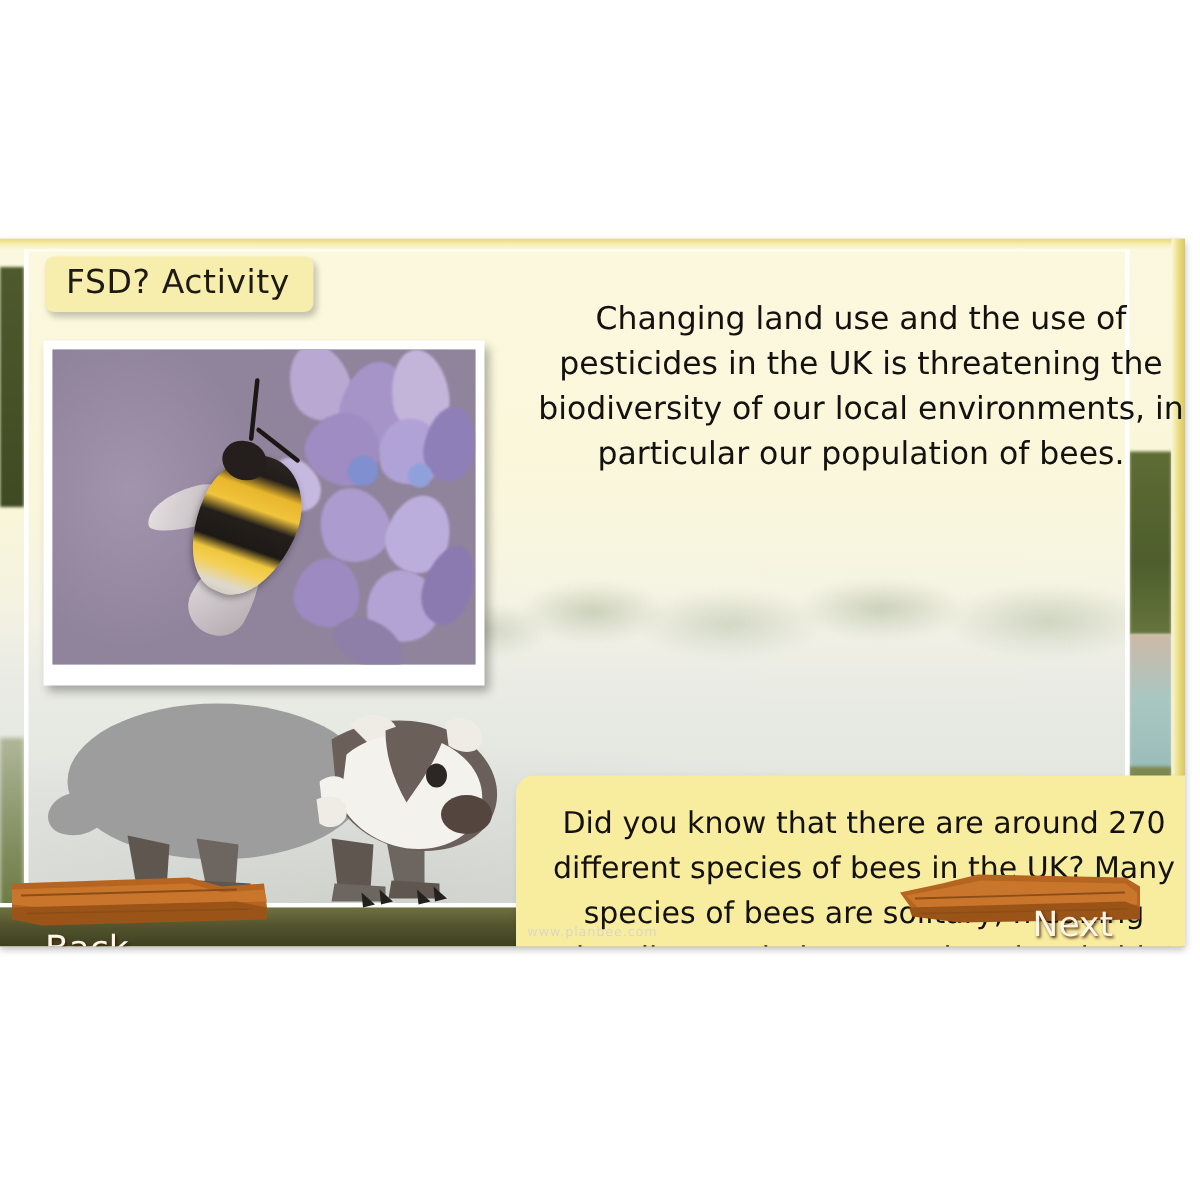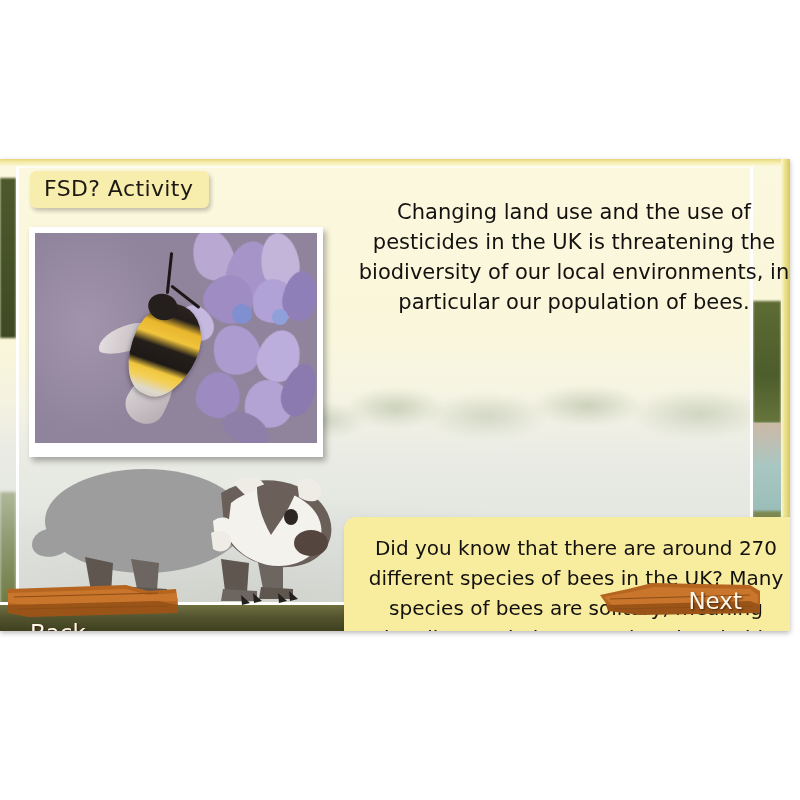--- a/index.html
+++ b/index.html
@@ -131,21 +131,21 @@
   .wood-btn .plank{position:absolute;inset:0;}
   .wood-btn span{
     position:absolute;top:50%;transform:translateY(-50%);
     font-family:"DejaVu Sans",sans-serif;font-size:23px;color:#fff6e8;
     text-shadow:1px 1px 2px rgba(60,26,4,.85);
     white-space:nowrap;
   }
   .btn-back{left:8px;width:170px;}
   .btn-back span{left:22px;margin-top:32px;}
   .btn-next{right:30px;width:160px;}
-  .btn-next span{right:18px;}
+  .btn-next span{right:18px;margin-top:16px;}
 
   
   .watermark{
     position:absolute;left:0;bottom:4px;width:100%;text-align:center;
     font-family:"DejaVu Sans",sans-serif;font-size:8.5px;
     color:#d9d8c8;letter-spacing:.6px;z-index:13;
   }
 </style>
 </head>
 <body>
@@ -264,17 +264,18 @@
       <svg class="plank" viewBox="0 0 160 44" preserveAspectRatio="none">
         <path d="M0 16 L28 10 L52 4 L150 6 L160 12 L160 30 L40 34 L10 30 Z" fill="#b5651f"></path>
         <path d="M4 18 L30 13 L54 8 L150 10 L158 16 L158 24 L40 28 L12 26 Z" fill="#c9762c"></path>
         <path d="M6 26 L150 22 L160 26 L160 34 L40 36 L8 32 Z" fill="#9a5418"></path>
         <path d="M10 20 L150 16" stroke="#8d4d16" stroke-width="1.2" fill="none"></path>
         <path d="M14 30 L152 27" stroke="#8d4d16" stroke-width="1" fill="none"></path>
       </svg>
       <span>Next</span>
     </div>
 
+    <div class="watermark">www.planbee.com</div>
 
     <div class="edge-top"></div>
     <div class="edge-right"></div>
   </div>
 </div>
 
 </body></html>

